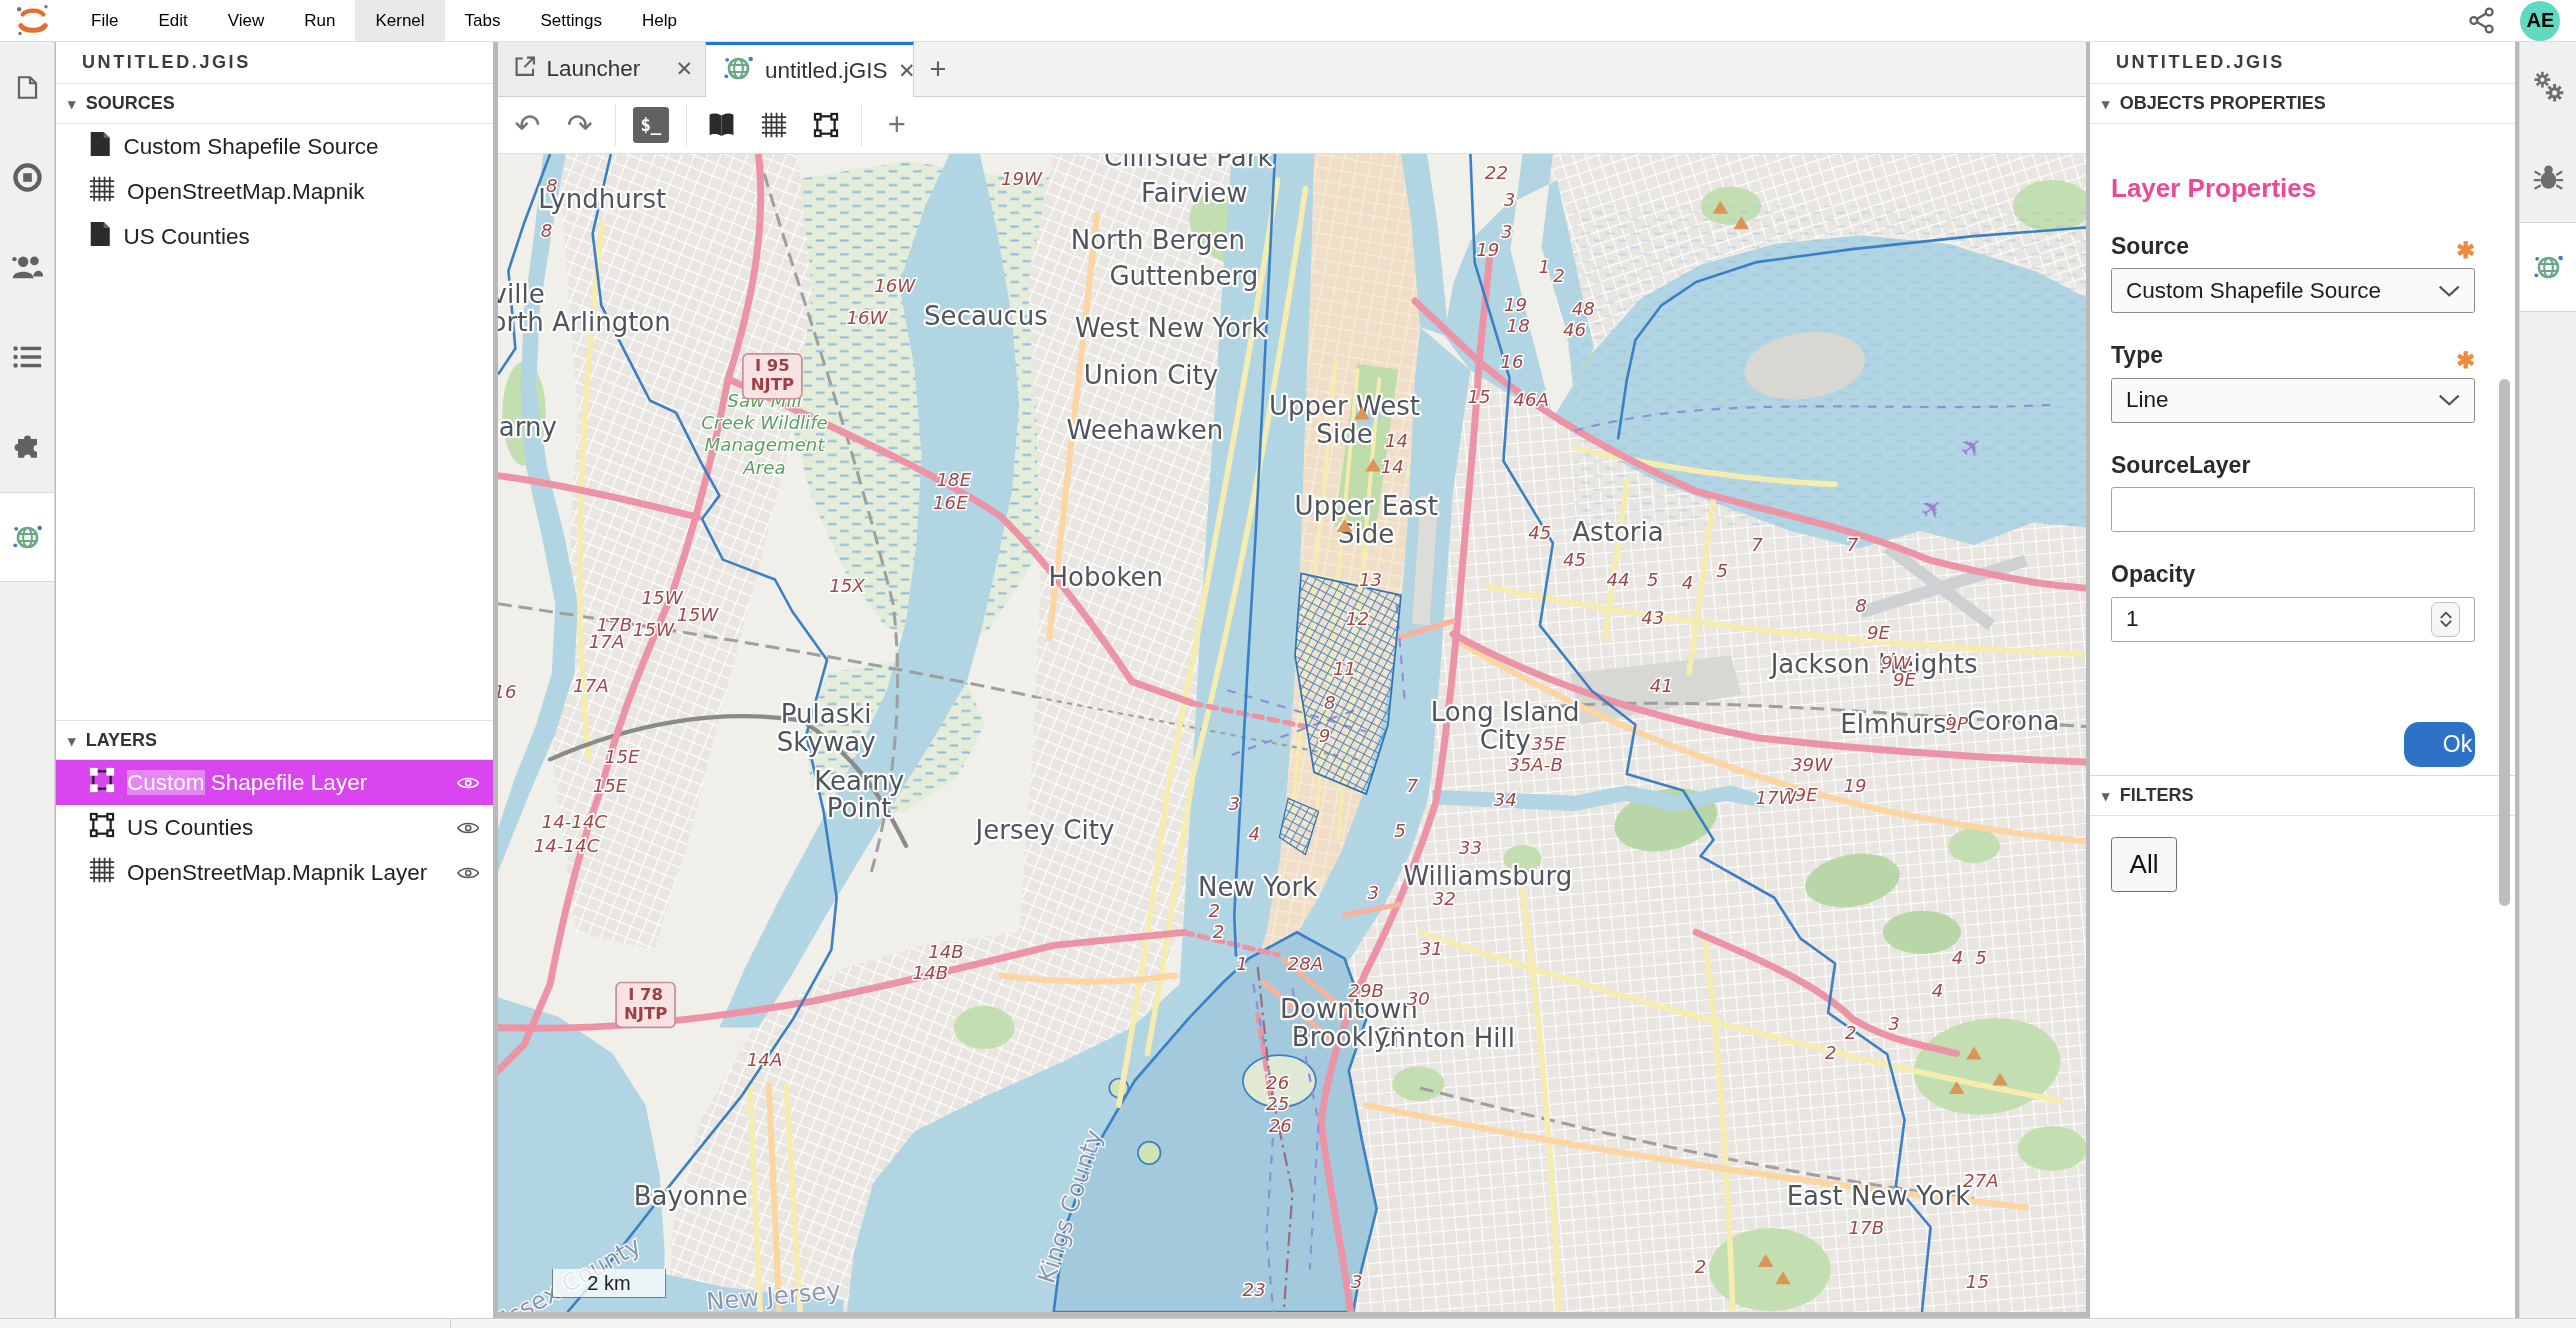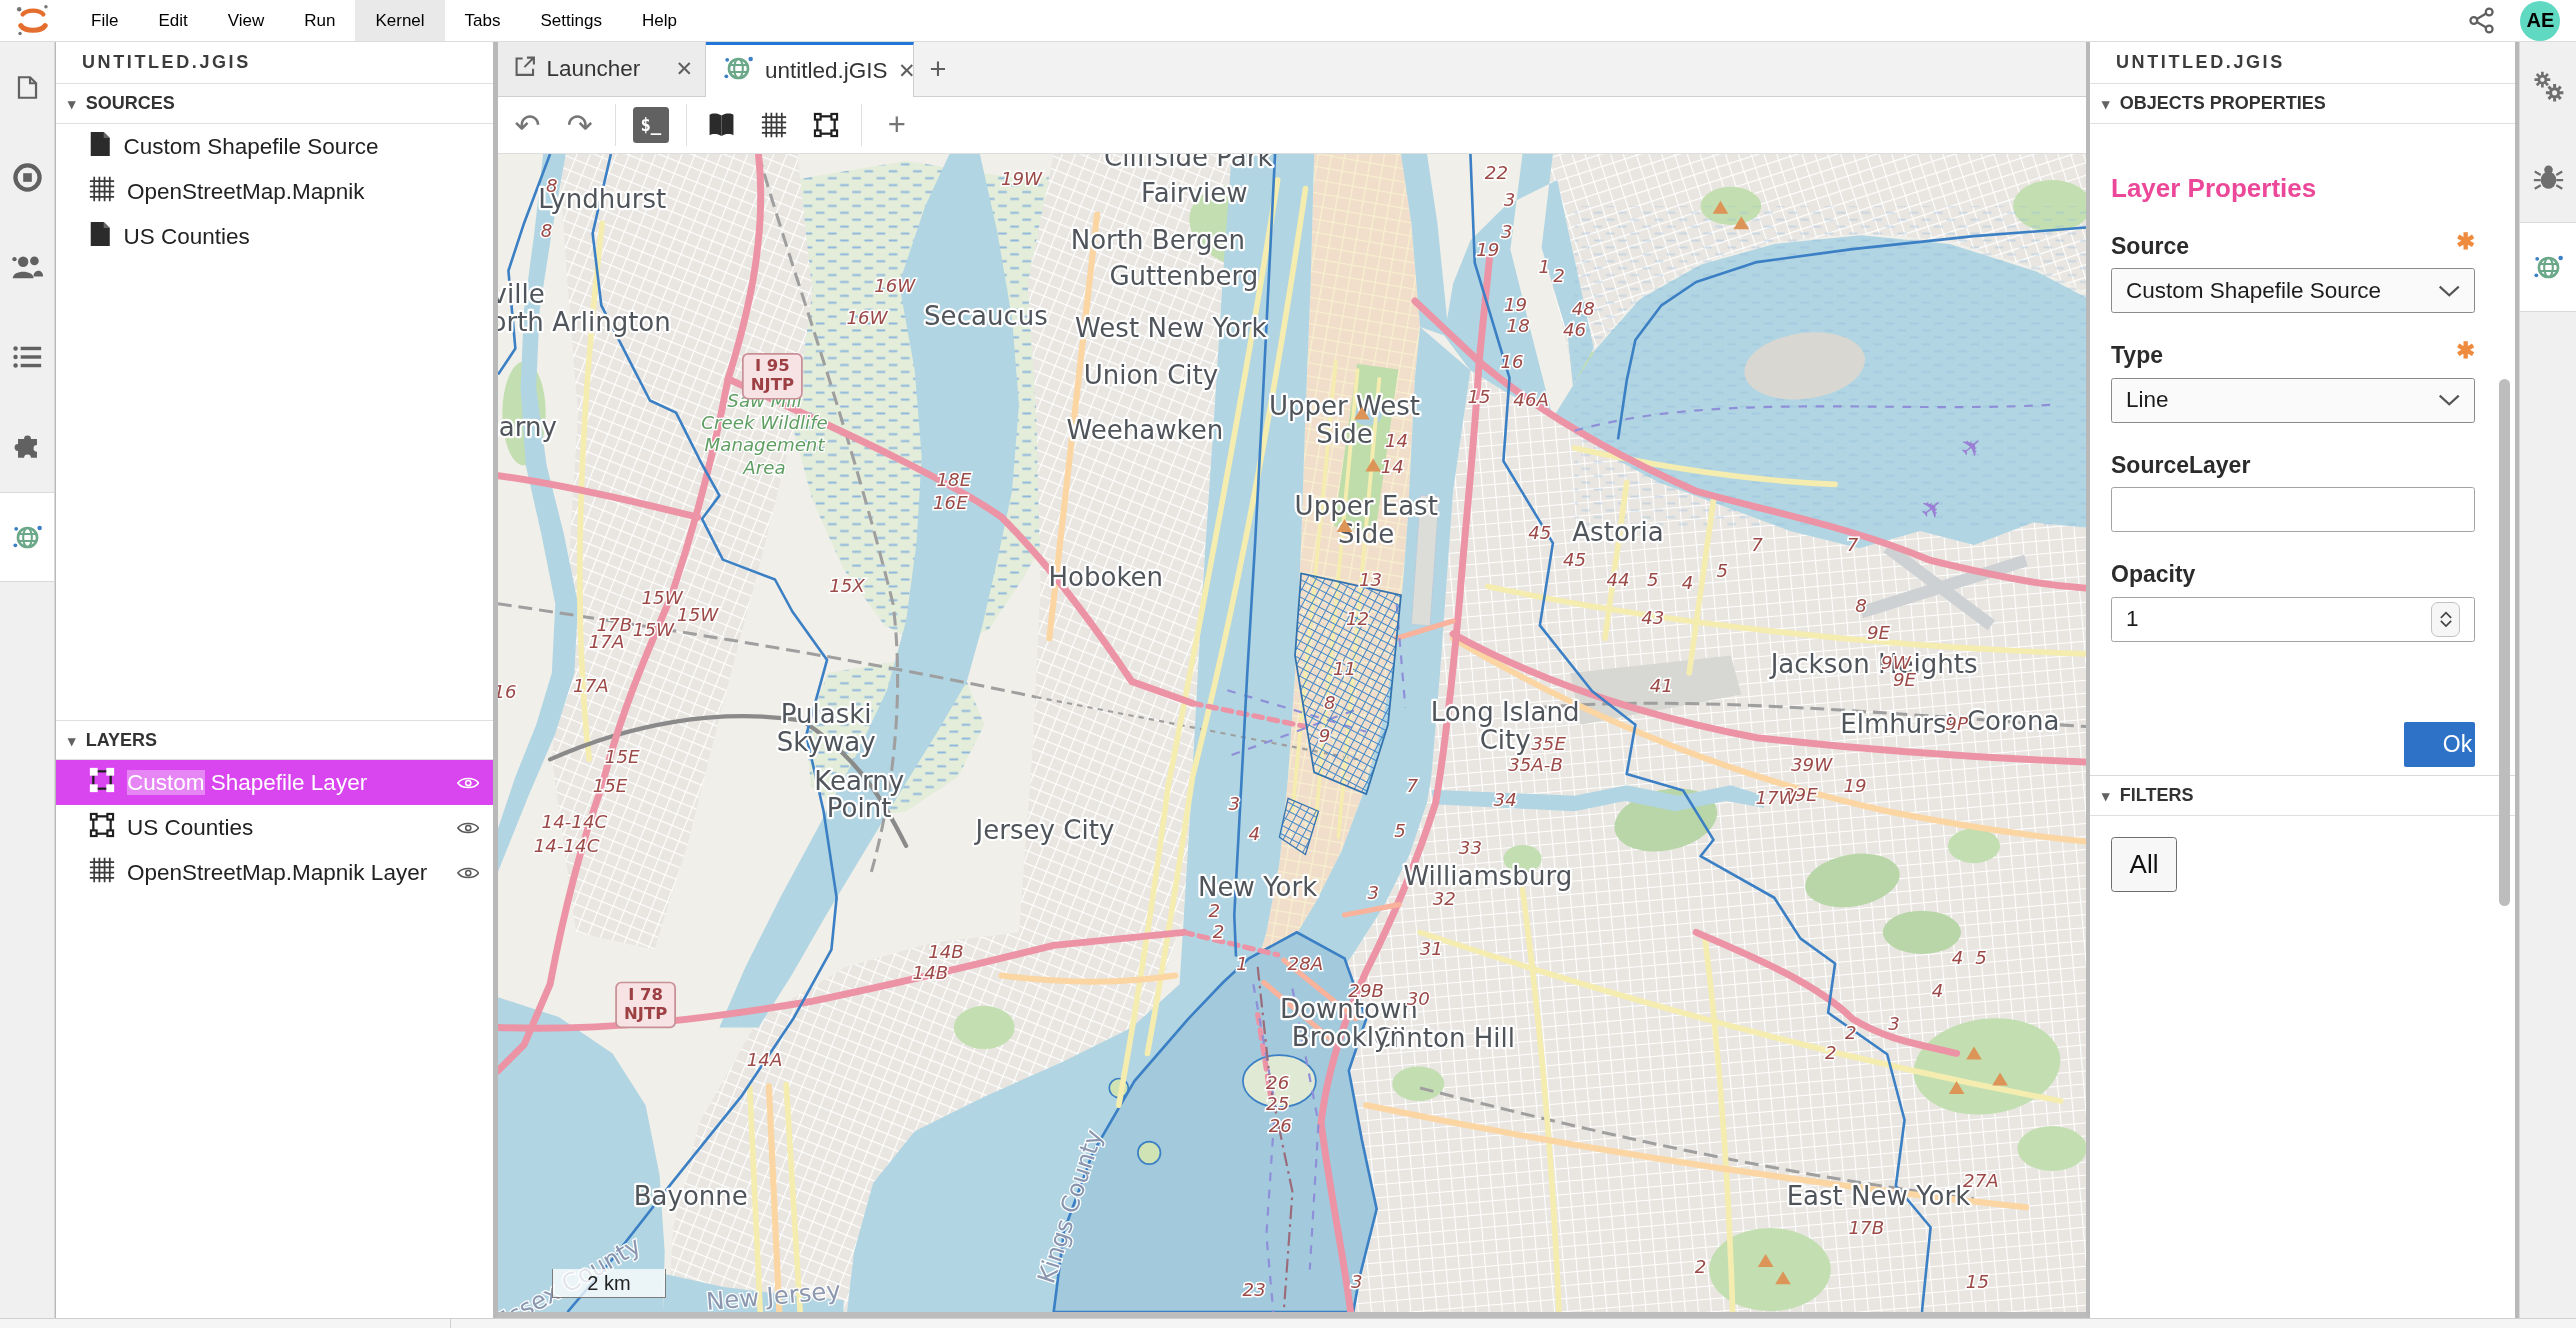--- a/index.html
+++ b/index.html
@@ -59,30 +59,30 @@
   #map-svg { position:absolute; inset:0; width:100%; height:100%;}
   #scalebar { position:absolute; left:54px; bottom:14px; width:114px; height:29px;
     background:rgba(255,255,255,.75); border:1.7px solid #7c7c7c; border-top:none;
     display:flex; align-items:center; justify-content:center; font-size:20px; color:#222;}
 
   
   #rp-scroll { position:absolute; right:5.2px; top:337px; width:11.2px; height:527px; background:#bdbdbd; border-radius:6px;}
   #rp-content { padding:22.5px 40px 0 21px; }
   #rp-content h3 { font-size:26px; color:#ec4899; margin:26px 0 8.6px 0;}
   .field { margin-top:29px; }
-  .field-label { font-size:23px; font-weight:bold; color:#2b2b2b; display:flex; }
+  .field-label { font-size:23px; font-weight:bold; color:#2b2b2b; display:flex; align-items:flex-end;}
   .req { margin-left:auto; color:#ef8b3f; font-size:22.5px; line-height:17.3px;}
   .select,.input { margin-top:8.6px; height:45px; border:0.9px solid #8a8a8a; border-radius:2.6px;
     display:flex; align-items:center; padding:0 14px; font-size:22.5px; color:#1c1c1c; background:#fafafa;}
   .select .chev { margin-left:auto; color:#555;}
   .input { background:#fff; border-color:#a3a3a3;}
   .spinner { margin-left:auto; width:29px; height:35px; border:0.9px solid #c2c2c2; border-radius:7px;
     background:#f6f6f6; display:flex; flex-direction:column; align-items:center; justify-content:center; gap:1.7px; color:#444;}
   #ok-row { display:flex; justify-content:flex-end; margin-top:80px;}
-  .btn { border:none; border-radius:2px; font-size:23px; color:#fff; font-family:inherit;padding-left:36px;}
+  .btn { border:none; border-radius:15px; font-size:23px; color:#fff; font-family:inherit;padding-left:36px;}
   #ok-btn { width:71px; height:45px; background:#2e72c8;}
   #filters-section { margin-top:8.6px; border-top:0.9px solid #d9d9d9;}
   #all-chip { margin:21px 0 0 21px; display:inline-flex; align-items:center; justify-content:center;
     min-width:66px; height:55px; padding:0 15.6px; border:1.7px solid #6e6e6e; border-radius:3.5px;
     background:#f7f7f7; font-size:26px; color:#111;}
   #filter-btns { display:flex; align-items:center; margin:28px 40px 0 21px; gap:24px;}
   #add-btn { width:84px; height:48px; background:#3274cb;}
   #clear-btn { width:98px; height:48px; background:#757575;}
   #submit-btn { width:128px; height:48px; background:#3274cb; margin-left:auto;}
 

